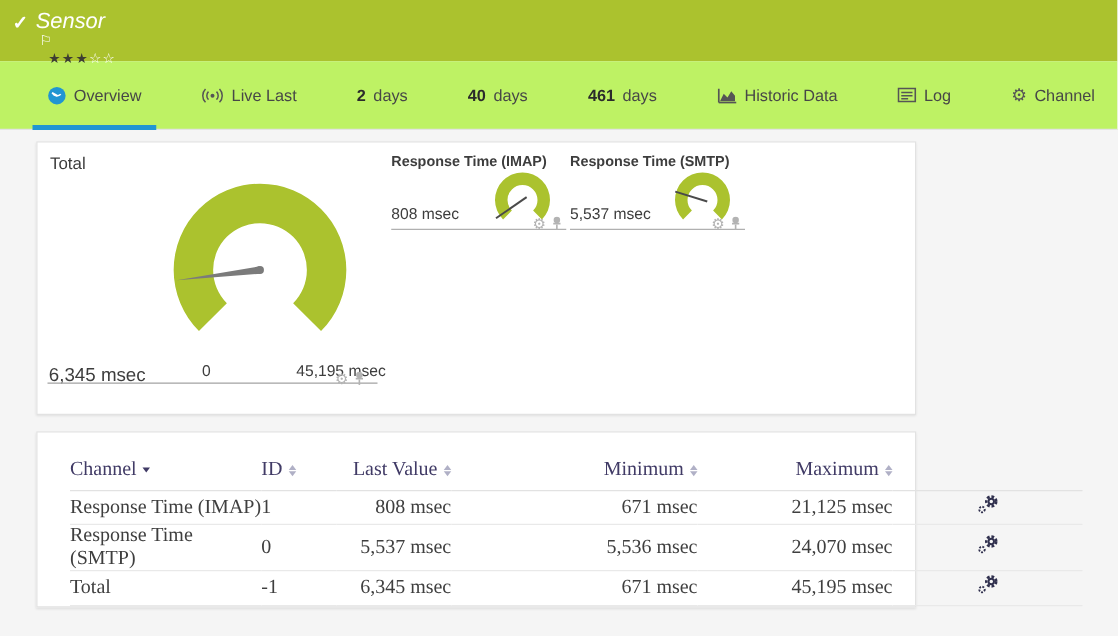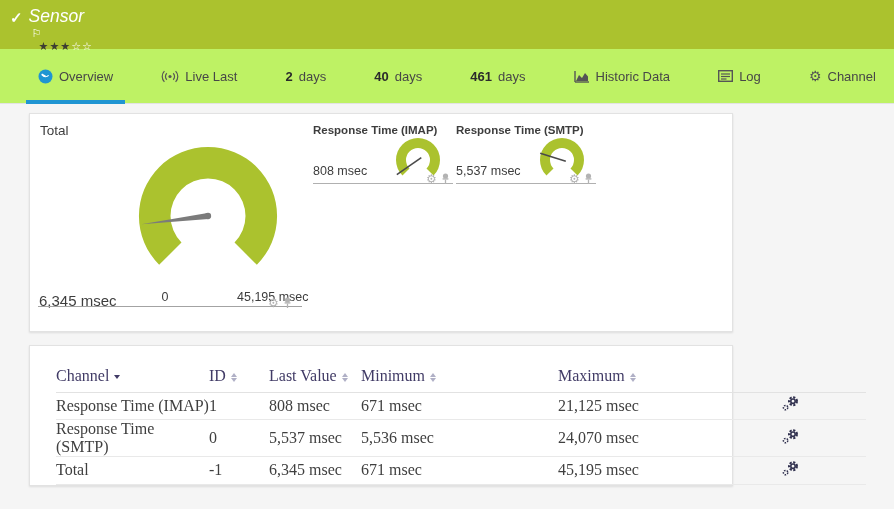--- a/index.html
+++ b/index.html
@@ -49,21 +49,21 @@
   .sg-title { position:absolute; top:10px; font-size:11.5px; font-weight:bold; color:#3d3d3d; white-space:nowrap; }
   .sg-value { position:absolute; top:50px; font-size:12.5px; }
   .sg-line  { position:absolute; top:69px; height:1px; background:#b0b0b0; }
   .sg-svg   { position:absolute; top:20px; }
   .sg-icons { position:absolute; top:59px; }
 
   
   table { border-collapse:collapse; table-layout:fixed; width:810px; font-size:16px;font-family:Liberation Serif, serif; }
   thead th { height:46px; padding-top:14px; vertical-align:middle; font-weight:normal; color:#413b66; border-bottom:1px solid #e2e2e2; white-space:nowrap; cursor:pointer; }
   th.left, td.left { text-align:left; }
-  th.right, td.right { text-align:left; }
+  th.right, td.right { text-align:right; }
   tbody td { height:27.5px; border-bottom:1px solid #e9e9e9; color:#3f3f3f; }
   td.gearcol, th.gearcol { text-align:center; }
   .sort-wrap { display:inline-flex; flex-direction:column; gap:1px; margin-left:5px; vertical-align:middle; }
   .tri-up   { width:0; height:0; border-left:3.5px solid transparent; border-right:3.5px solid transparent; border-bottom:4px solid #b0b0c6; }
   .tri-down { width:0; height:0; border-left:3.5px solid transparent; border-right:3.5px solid transparent; border-top:4px solid #b0b0c6; }
   .tri-active { border-top-color:#413b66; }
   .chan-settings { cursor:pointer; display:inline-block; }
 </style>
 </head>
 <body>

